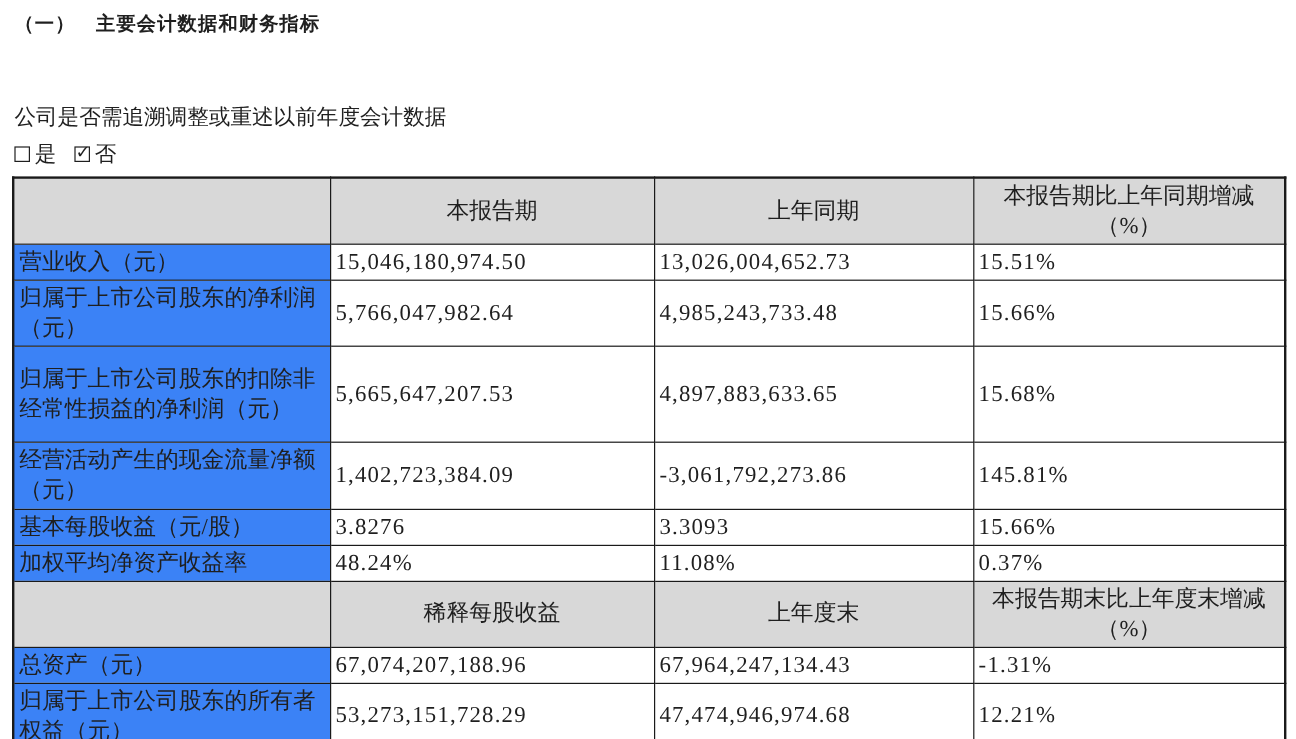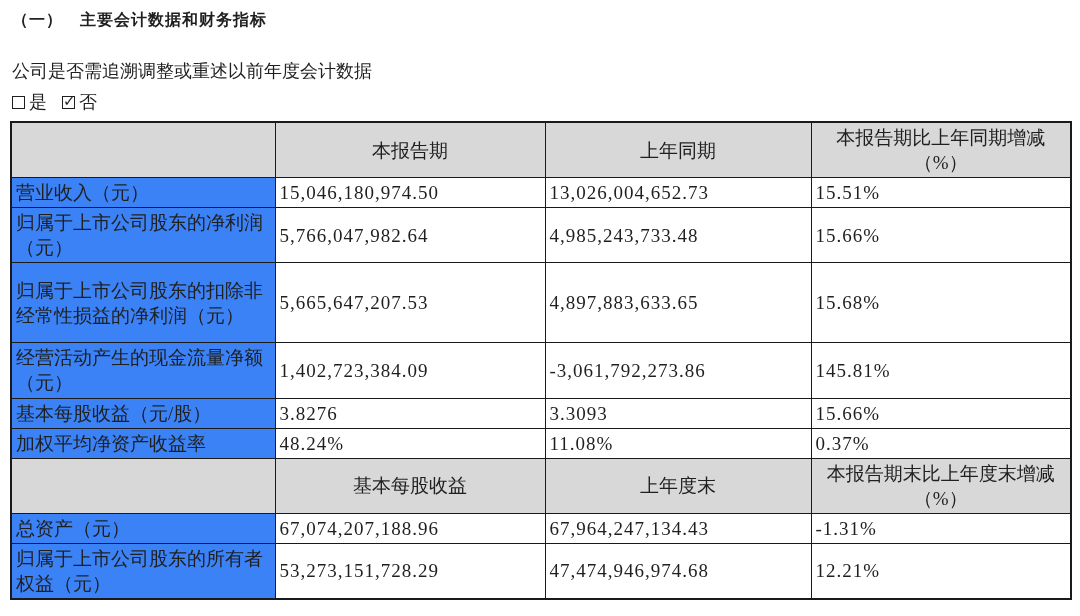--- a/index.html
+++ b/index.html
@@ -8,21 +8,21 @@
     font-family:"Liberation Serif","DejaVu Serif",serif;
     color:#1f1f1f; overflow:hidden;
   }
   .page { padding:6px 10px 0 10px; }
 
   .title {
     font-size:16px; font-weight:bold; margin:4px 0 0 2px;
     letter-spacing:1px;
   }
 
-  .question { font-size:18px; margin:28px 0 0 2px; }
+  .question { font-size:18px; margin:54px 0 0 2px; }
 
   .choices {
     font-size:18px; margin:7px 0 7px 2px;
     display:flex; align-items:center; gap:15px;
   }
   .choice { display:inline-flex; align-items:center; cursor:default; }
   .checkbox {
     display:inline-block; width:13px; height:13px;
     border:1.5px solid #1f1f1f; position:relative; margin-right:4px;
     background:#ffffff; box-sizing:border-box;
@@ -126,21 +126,21 @@
 
     <tr class="h28">
       <td class="lbl">加权平均净资产收益率</td>
       <td class="num">48.24%</td>
       <td class="num">11.08%</td>
       <td class="num">0.37%</td>
     </tr>
 
     <tr class="h52">
       <td class="hc"></td>
-      <td class="hc">基本每股收益</td>
+      <td class="hc">稀释每股收益</td>
       <td class="hc">上年度末</td>
       <td class="hc">本报告期末比上年度末增减
 （%）</td>
     </tr>
 
     <tr class="h28">
       <td class="lbl">总资产（元）</td>
       <td class="num">67,074,207,188.96</td>
       <td class="num">67,964,247,134.43</td>
       <td class="num">-1.31%</td>

